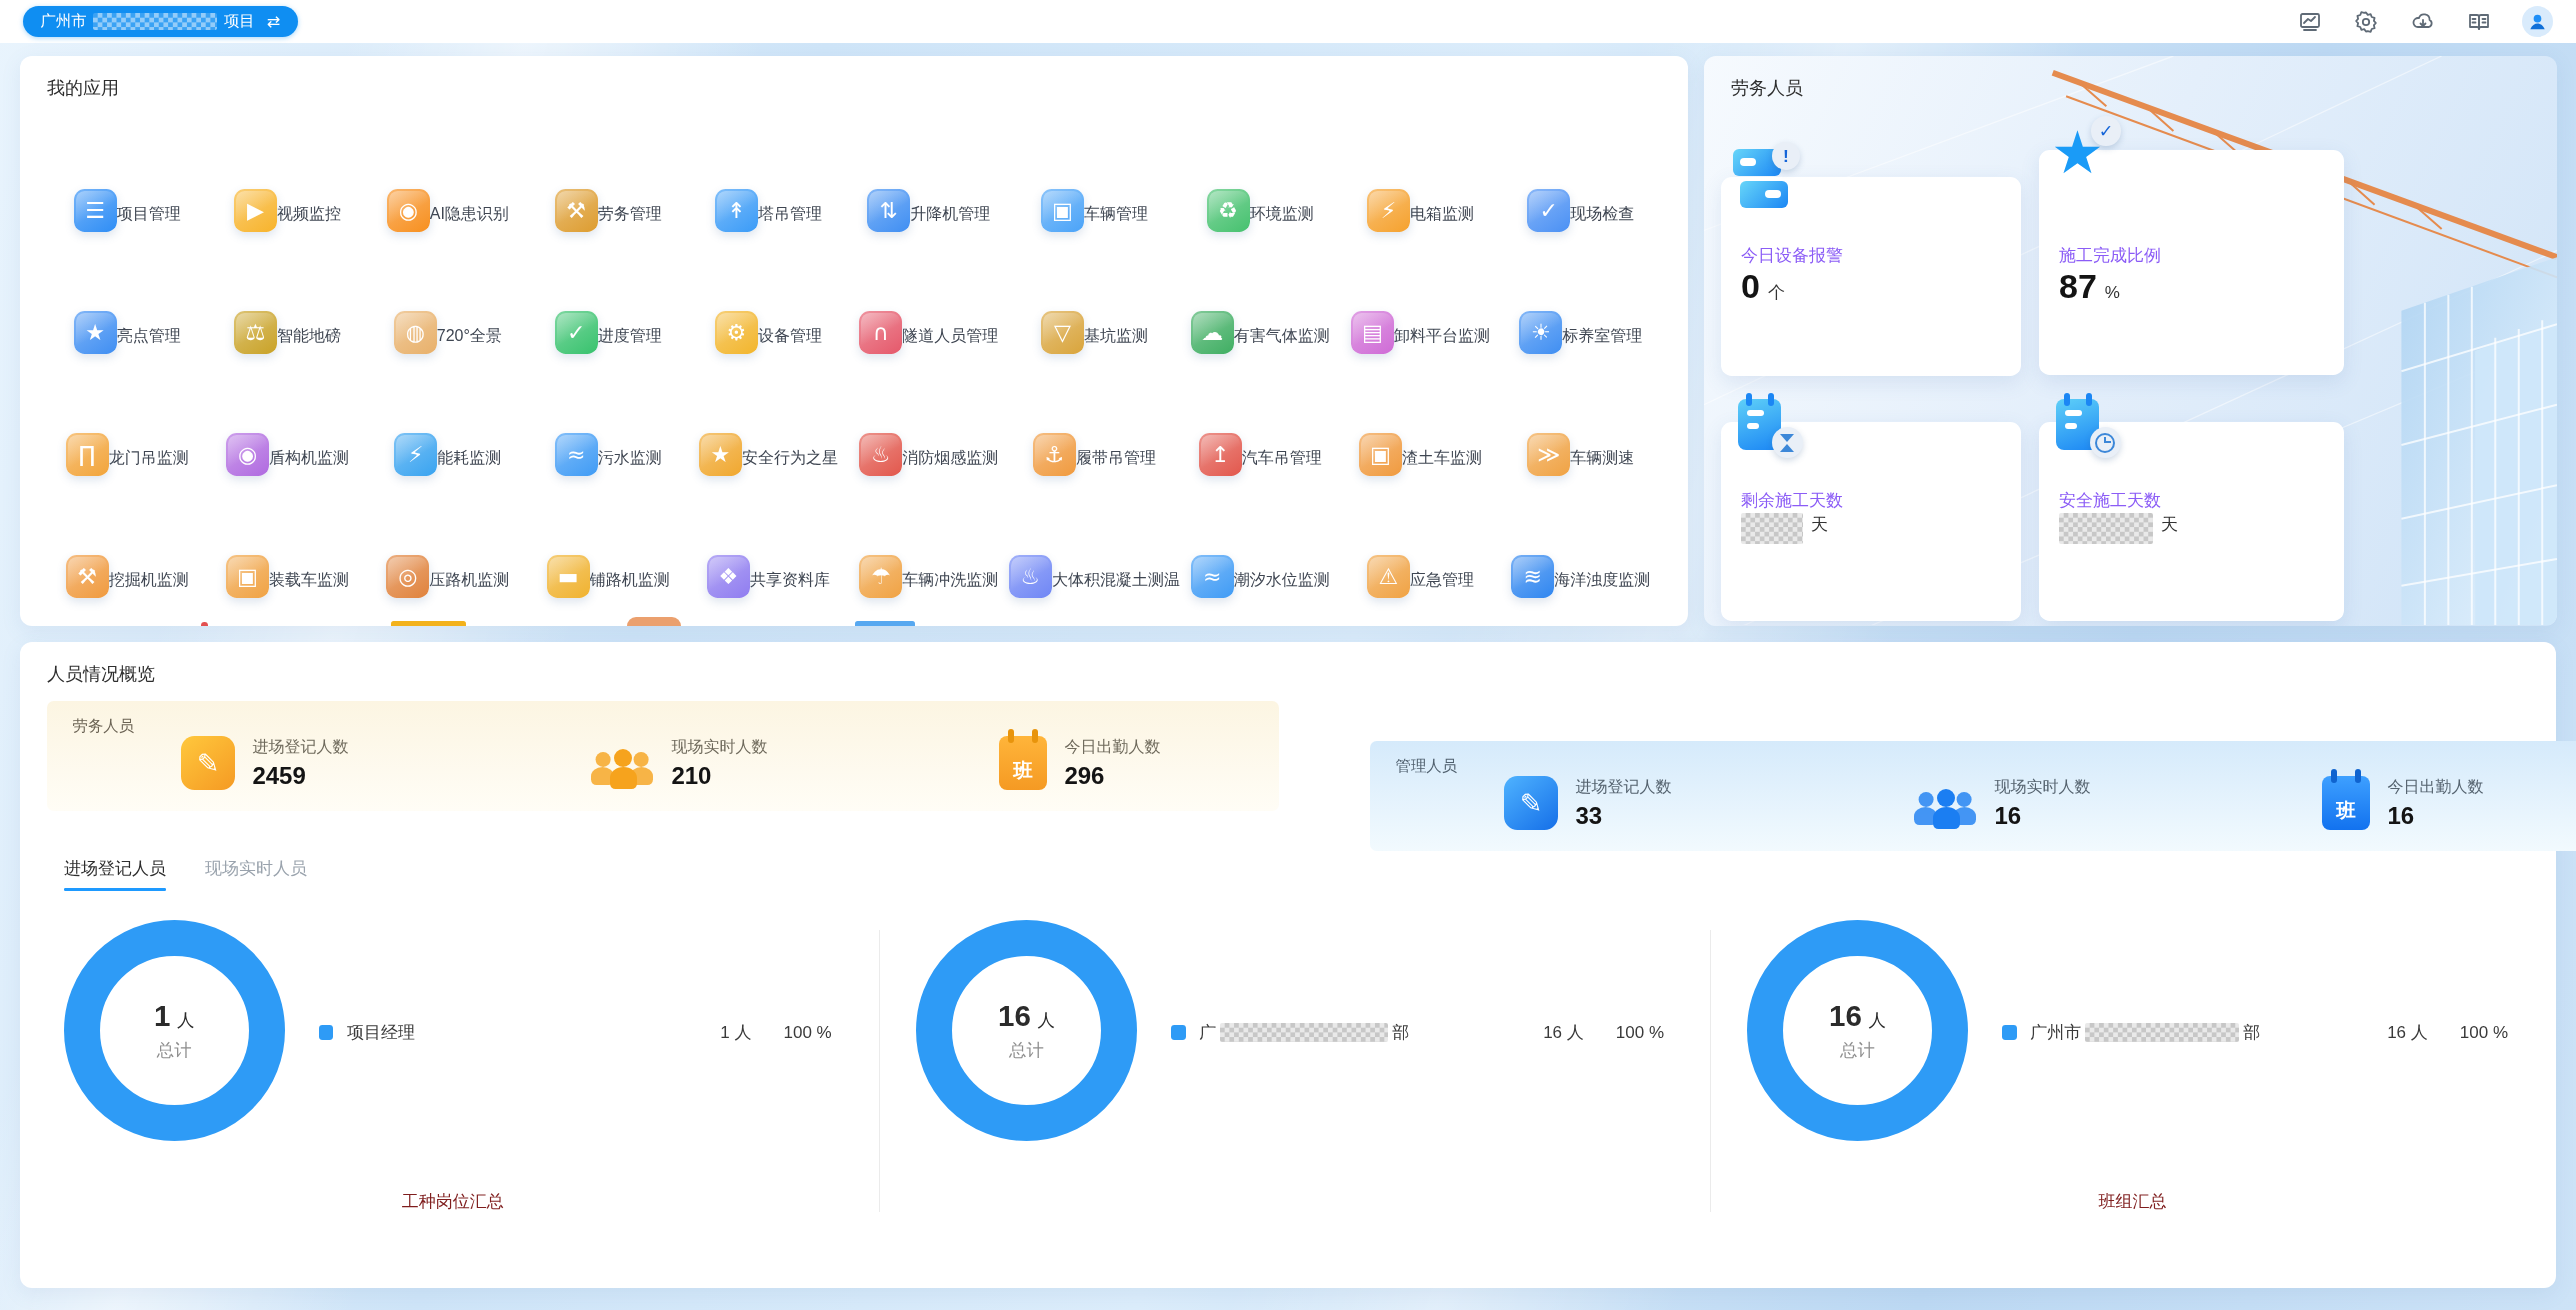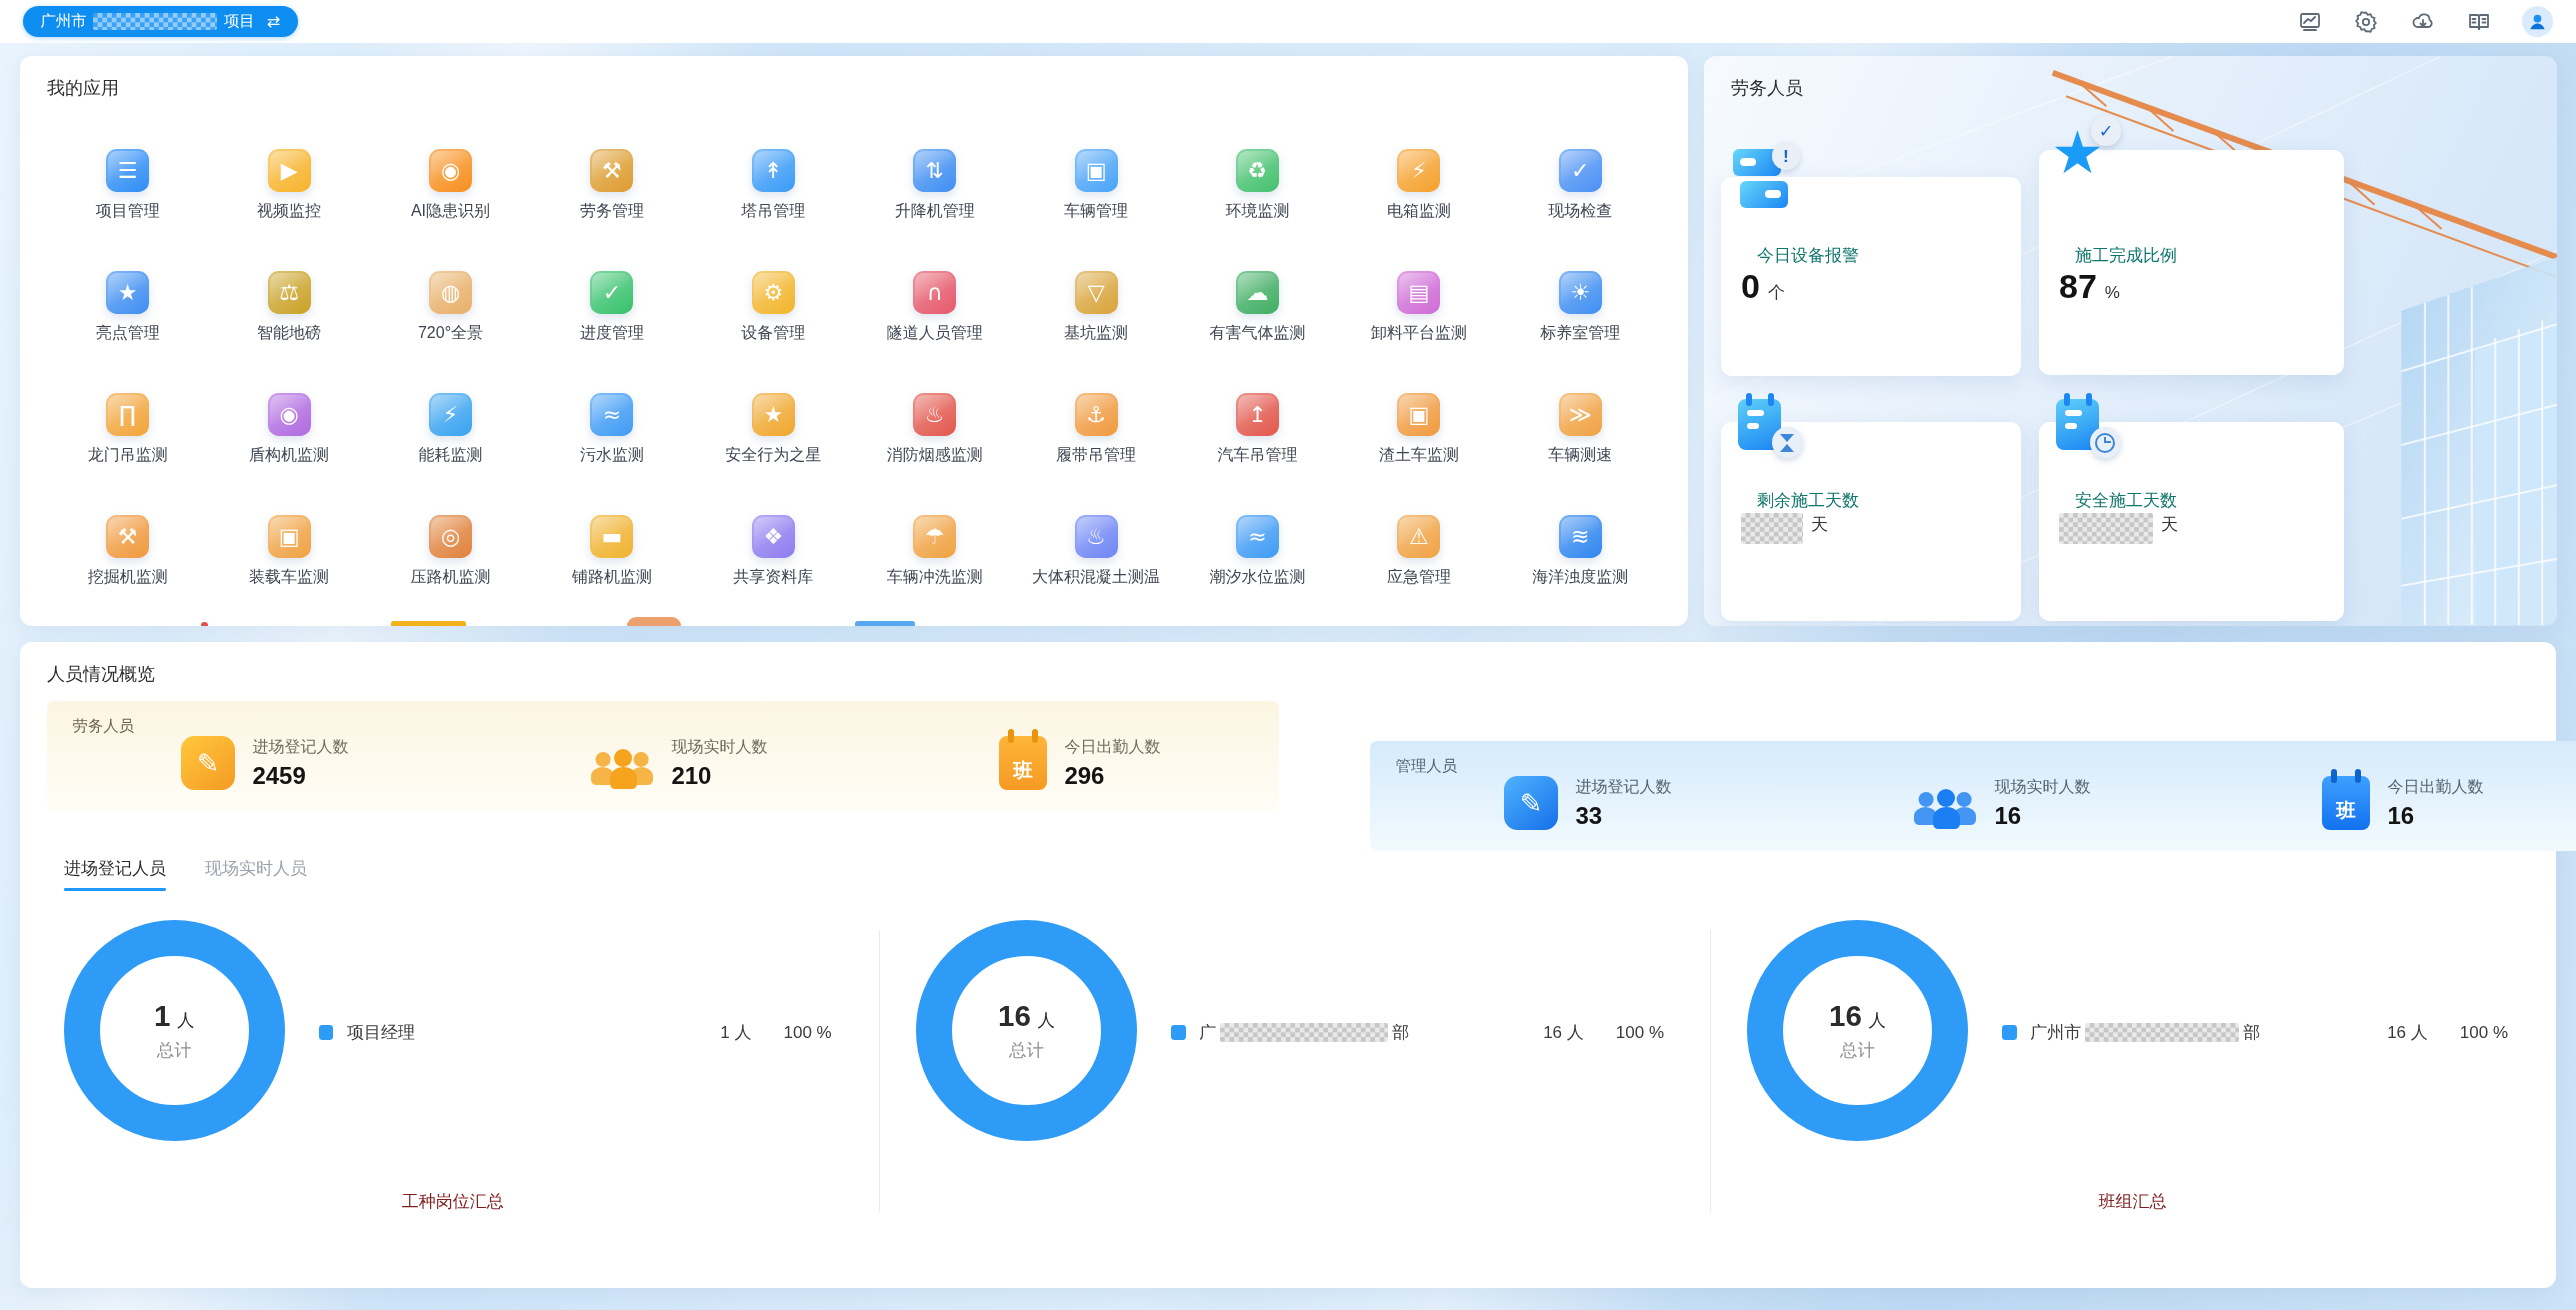--- a/index.html
+++ b/index.html
@@ -23,35 +23,35 @@
   .avatar{width:31px;height:31px;border-radius:50%;background:#d9ebfc;display:flex;align-items:center;justify-content:center;cursor:pointer;}
   .panel{position:absolute;background:#fff;border-radius:12px;box-shadow:0 5.4px 20px rgba(86,128,178,.10);}
   #apps-panel{left:20px;top:56px;width:1668px;height:570px;overflow:hidden;}
   #overview-panel{left:1704px;top:56px;width:853px;height:570px;overflow:hidden;
     background:linear-gradient(115deg,#f6fafe 0%,#e4effb 45%,#cfe3f7 100%);}
   #personnel-panel{left:20px;top:642px;width:2536px;height:646px;}
   .panel-head{position:absolute;left:27px;top:20px;font-size:18px;font-weight:500;color:#2e2e2e;z-index:3;}
   
   .apps-grid{position:absolute;left:27px;right:27px;top:93px;bottom:0;display:grid;
     grid-template-columns:repeat(10,1fr);grid-auto-rows:122px;justify-items:center;}
-  .app{display:flex;flex-direction:column;align-items:center;cursor:pointer;}
+  .app{display:flex;flex-direction:row;align-items:center;cursor:pointer;}
   .app-ico{width:43px;height:43px;border-radius:10.7px;position:relative;display:flex;align-items:center;
     justify-content:center;color:#fff;font-size:22px;font-family:"DejaVu Sans",sans-serif;
     box-shadow:0 4px 9.4px rgba(70,110,160,.18);}
   .app-ico::after{content:"";position:absolute;inset:2px;border-radius:8.7px;
     background:linear-gradient(150deg,rgba(255,255,255,.38),rgba(255,255,255,0) 55%);}
   .app-label{margin-top:9.4px;font-size:16px;color:#3f4652;white-space:nowrap;}
   .sliver{position:absolute;bottom:0;}
   
   .ov-bg{position:absolute;inset:0;pointer-events:none;}
   .ov-card{position:absolute;width:300px;height:199px;background:#fff;border-radius:10.7px;
     box-shadow:0 6.7px 20px rgba(64,110,170,.12);}
   .ov-card.tall{width:305px;height:225px;}
   .ov-ico{position:absolute;left:12px;top:-31px;}
-  .ov-label{position:absolute;left:36px;top:67px;font-size:17px;color:#0f766e;}
+  .ov-label{position:absolute;left:20px;top:67px;font-size:17px;color:#8b5cf6;}
   .ov-valrow{position:absolute;left:20px;top:91px;display:flex;align-items:baseline;gap:8px;}
   .tall .ov-label{top:94px}.tall .ov-valrow{top:118px}
   .ov-num{font-size:34px;font-weight:700;color:#141414;line-height:1.1;}
   .ov-unit{font-size:17px;color:#333;}
   .day-redact{width:62px;height:31px;align-self:center;}
   .w140{width:94px;}
   .ico-device{position:relative;width:67px;height:67px;}
   .bar{position:absolute;width:48px;height:27px;border-radius:6px;background:linear-gradient(135deg,#67d6f9,#1b86f4);}
   .bar i{position:absolute;top:9.4px;width:16px;height:8px;border-radius:4px;background:#fff;}
   .bar.b1{left:0;top:2.7px;}.bar.b1 i{left:6.7px;}

